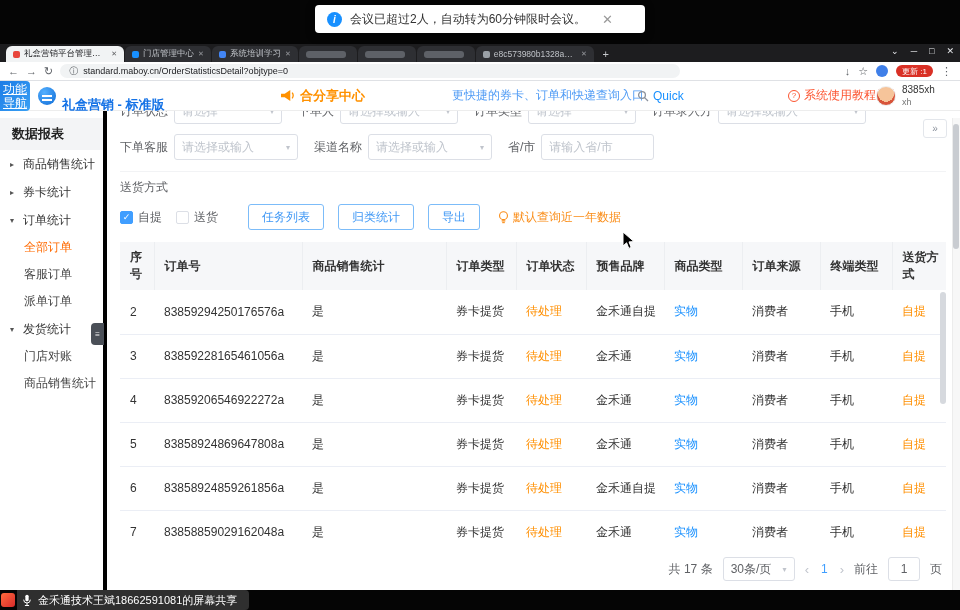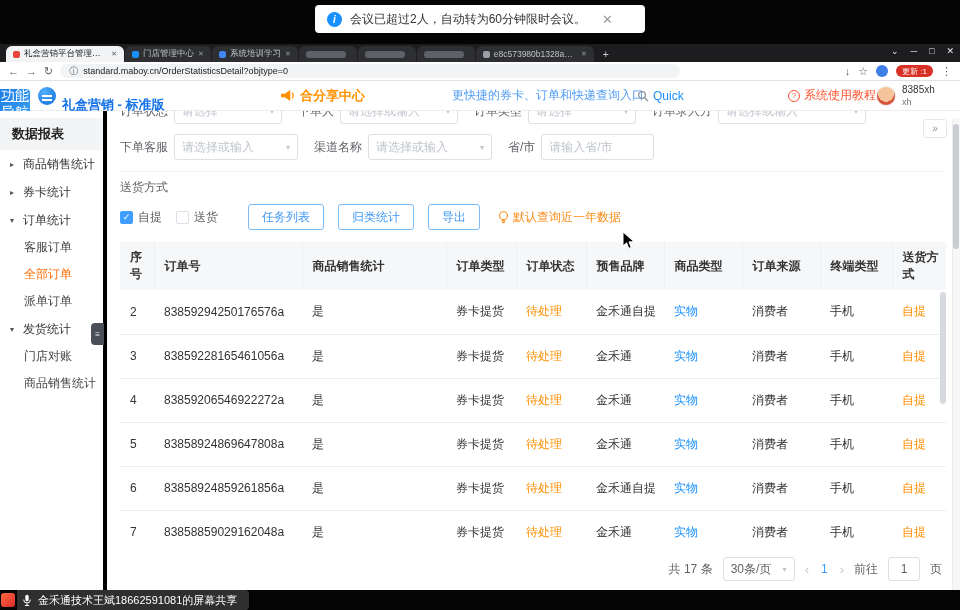--- a/index.html
+++ b/index.html
@@ -44,22 +44,22 @@
     gap:5px; padding:0 9px; font-size:9px; color:#202124; }
   .addr-ico { color:#5f6368; }
   .nav-right { display:flex; align-items:center; gap:8px; margin-left:auto; }
   .avatar-mini { width:12px; height:12px; border-radius:50%; background:#3f7fe8; }
   .update-pill { height:12px; border-radius:7px; background:#d93025; color:#fff; font-size:8px;
     display:flex; align-items:center; padding:0 6px; }
 
   
   .app { position:absolute; top:37px; left:0; right:0; bottom:0; display:flex; flex-direction:column; background:#fff; }
   .app-header { height:30px; border-bottom:1px solid #ededed; position:relative; flex:none; }
-  .func-nav { position:absolute; left:0; top:8px; width:30px; height:30px; border-radius:0 4px 4px 0;
-    background:linear-gradient(135deg,#1d7ce6,#39a0f4); color:#fff; font-size:14px; line-height:1.2;
+  .func-nav { position:absolute; left:0; top:0; width:30px; height:30px; border-radius:0 4px 4px 0;
+    background:linear-gradient(135deg,#1d7ce6,#39a0f4); color:#fff; font-size:12px; line-height:1.2;
     display:flex; flex-direction:column; align-items:center; justify-content:center; cursor:pointer;text-decoration:underline; }
   .logo { position:absolute; left:38px; top:0; bottom:0; display:flex; align-items:center; gap:6px; }
   .logo-circle { width:18px; height:18px; border-radius:50%;
     background:radial-gradient(circle at 35% 30%, #54b0ff, #0e6bd6); position:relative; }
   .logo-circle::after { content:""; position:absolute; left:4px; top:8px; width:10px; height:2px; background:#fff; box-shadow:0 4px 0 #fff; }
   .logo-text { color:#1472e6; font-weight:bold; font-size:13px;margin-top:18px; }
   .share-center { position:absolute; left:280px; top:0; bottom:0; display:flex; align-items:center; gap:5px;
     color:#ff9100; font-weight:bold; font-size:13px; cursor:pointer; }
   .promo { position:absolute; left:452px; top:0; bottom:0; display:flex; align-items:center; color:#4f9bf5; font-size:12px; }
   .quick { position:absolute; left:637px; top:0; bottom:0; display:flex; align-items:center; gap:4px; color:#1890ff; font-size:12px; cursor:pointer; }
@@ -261,22 +261,22 @@
           <span>商品销售统计</span>
         </div>
         <div class="sb-item">
           <span class="caret">▸</span>
           <span>券卡统计</span>
         </div>
         <div class="sb-item">
           <span class="caret">▾</span>
           <span>订单统计</span>
         </div>
+        <div class="sb-sub selected">全部订单</div>
         <div class="sb-sub">客服订单</div>
-        <div class="sb-sub selected">全部订单</div>
         <div class="sb-sub">派单订单</div>
         <div class="sb-item">
           <span class="caret">▾</span>
           <span>发货统计</span>
         </div>
         <div class="sb-sub">门店对账</div>
         <div class="sb-sub">商品销售统计</div>
         <div class="collapse-handle">≡</div>
       </div>
 

